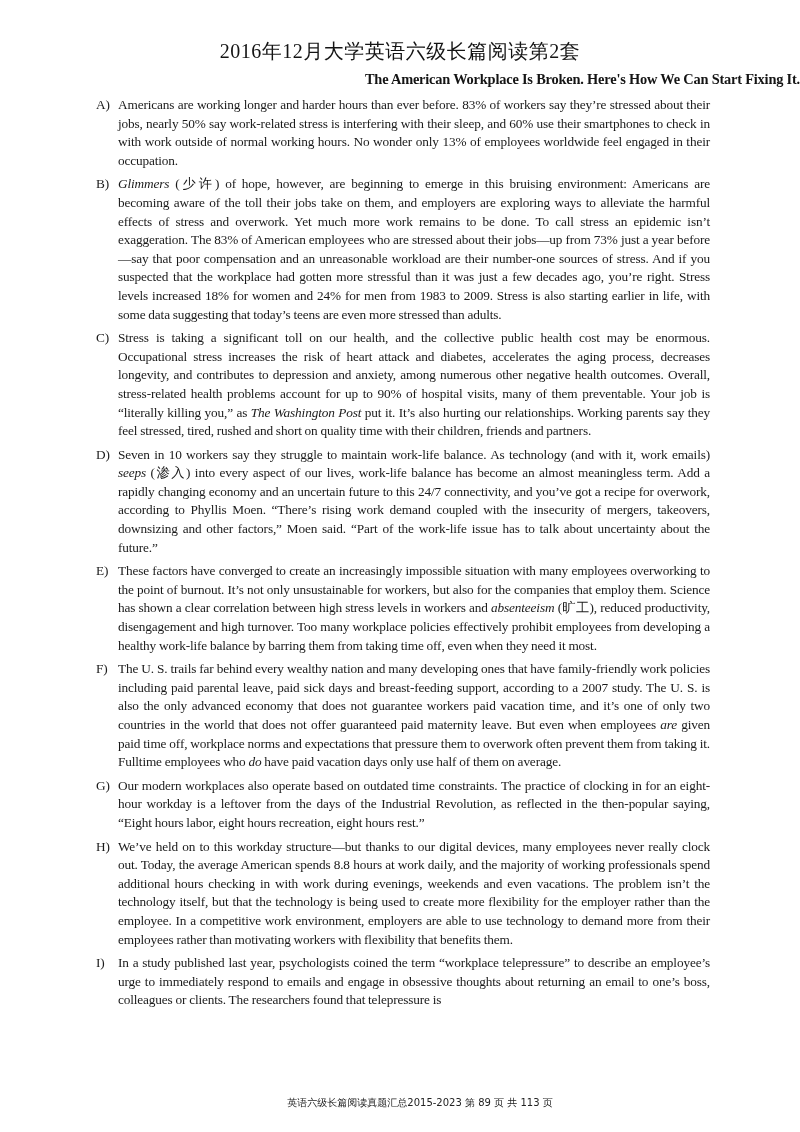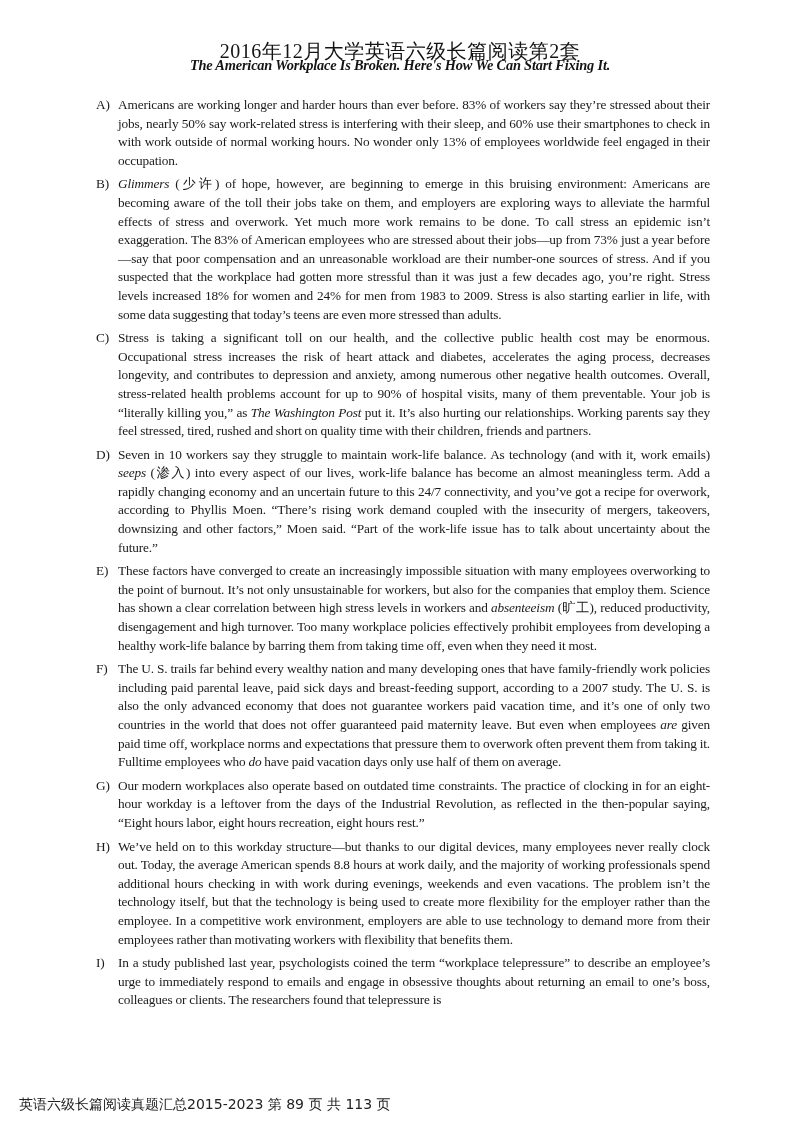--- a/index.html
+++ b/index.html
@@ -7,39 +7,39 @@
     width: 800px; height: 1132px; overflow: hidden; position: relative;
     font-family: "Liberation Serif", "DejaVu Serif", serif;
     color: #1a1a1a;
   }
   .page { position: absolute; left: 0; top: 0; width: 800px; height: 1132px; border-radius: 10px; }
   .title {
     position: absolute; top: 38px; left: 0; width: 800px; text-align: center;
     font-size: 20px; letter-spacing: 0.5px; color: #141414;
   }
   .subtitle {
-    position: absolute; top: 57px; left: 0; width: 800px; text-align: center;
-    font-size: 14.4px; font-weight: bold; color: #141414; letter-spacing: -0.2px; font-style: italic;
+    position: absolute; top: 71px; left: 0; width: 800px; text-align: right;
+    font-size: 14.4px; font-weight: bold; color: #141414; letter-spacing: -0.2px;
   }
   .body-text {
     position: absolute; top: 96px; left: 96px; width: 614px;
   }
   .para {
     position: relative; padding-left: 22px; margin: 0 0 5px 0;
     font-size: 13.3px; line-height: 18.6px; text-align: justify;
     letter-spacing: -0.15px; word-spacing: -0.3px;
   }
   .para .label {
     position: absolute; left: 0; top: 0; width: 22px;
   }
   .para em { }
   .footer {
-    position: absolute; top: 1096px; left: 0; width: 800px; 
-    font-family: "DejaVu Sans", sans-serif; font-size: 14px; color: #222;
-    padding-left: 19px; box-sizing: border-box;
+    position: absolute; top: 1096px; left: 0; width: 800px; text-align: center;
+    font-family: "DejaVu Sans", sans-serif; font-size: 10px; color: #222;
+    padding-left: 40px; box-sizing: border-box;
   }
 </style>
 </head>
 <body>
 
 <div class="page">
   <div class="title">2016年12月大学英语六级长篇阅读第2套</div>
   <div class="subtitle">The American Workplace Is Broken. Here's How We Can Start Fixing It.</div>
   <div class="body-text" id="article-body">
       <p class="para"><span class="label">A)</span><span>Americans are working longer and harder hours than ever before. 83% of workers say they’re stressed about their jobs, nearly 50% say work-related stress is interfering with their sleep, and 60% use their smartphones to check in with work outside of normal working hours. No wonder only 13% of employees worldwide feel engaged in their occupation.</span></p>

